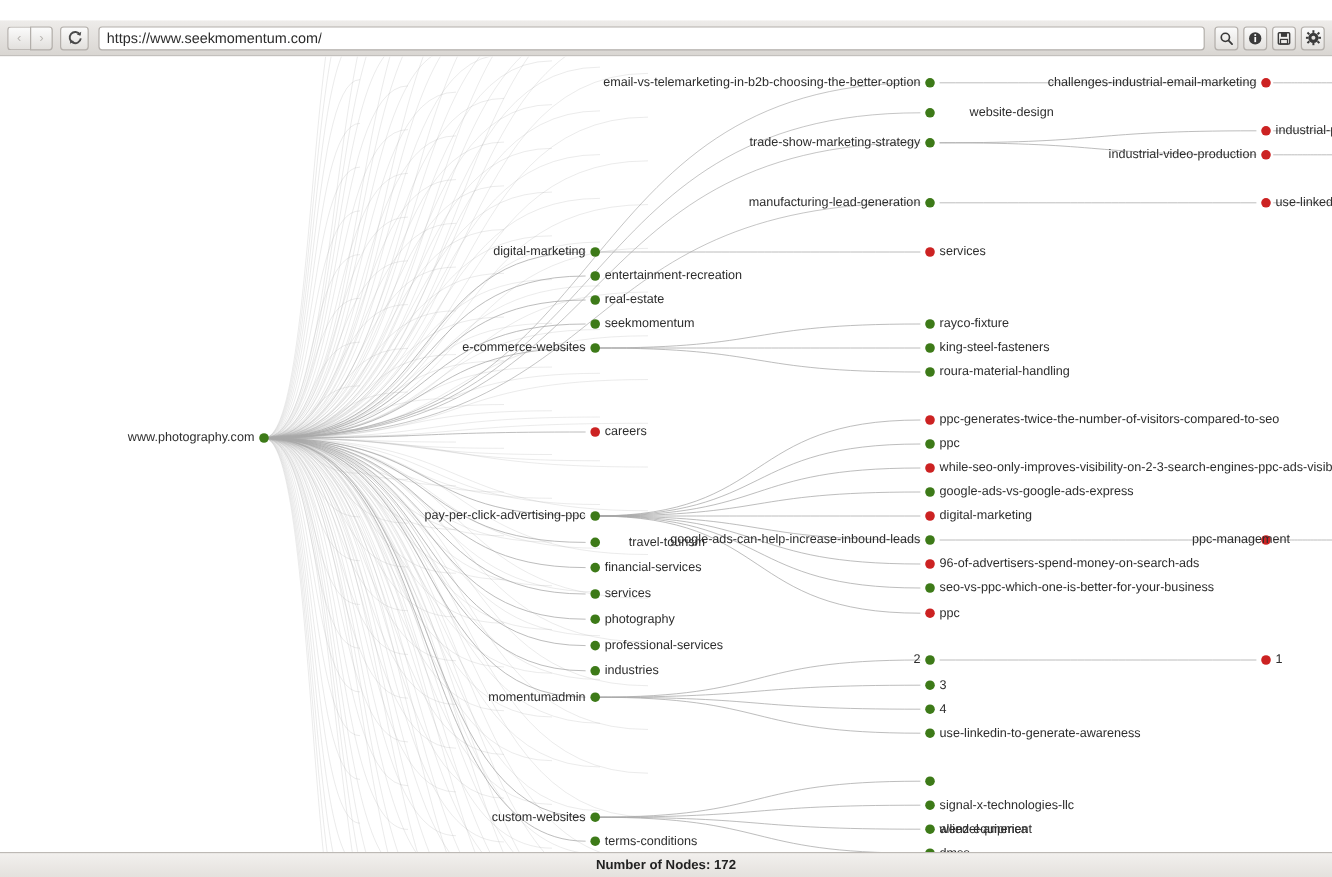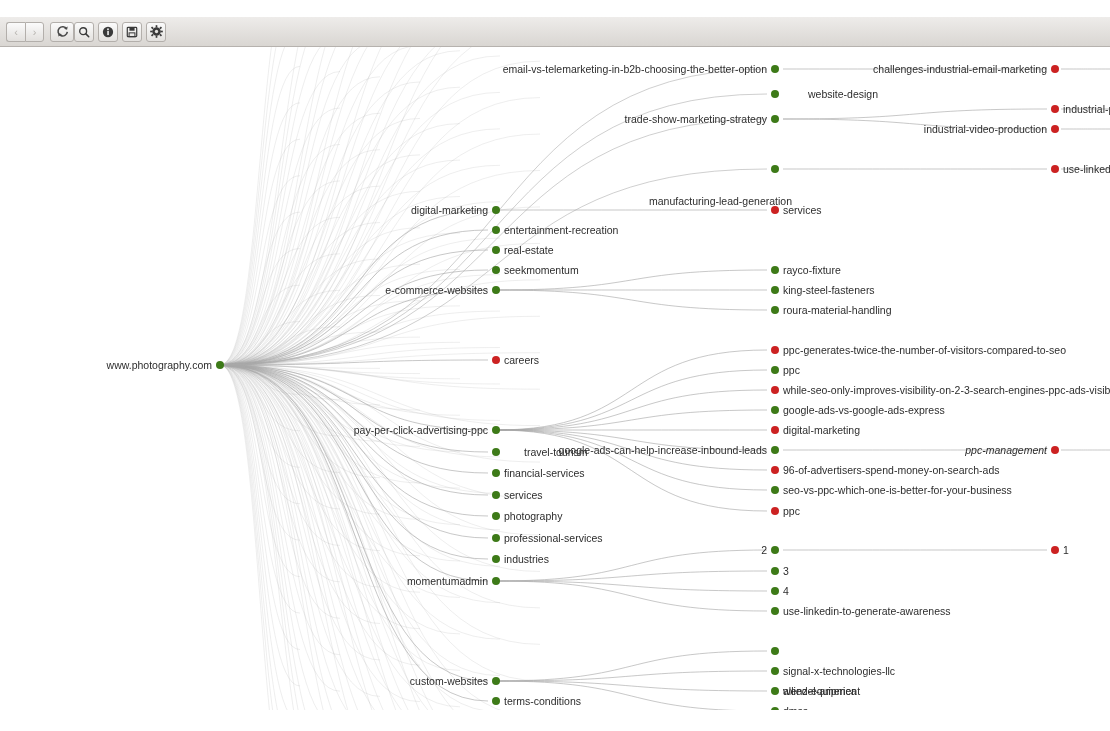--- a/index.html
+++ b/index.html
@@ -113,20 +113,23 @@
     </div>
     <div class="navbtn fwd">
       <span>›</span>
     </div>
     <div class="reloadbtn">
       <svg width="13" height="13" viewBox="0 0 14 14">
         <path d="M11.5 4.2a5 5 0 1 0 .7 3.3" fill="none" stroke="#4a4a4a" stroke-width="1.7"></path>
         <path d="M12.6 1.6 L11.9 5.1 L8.6 4.0 Z" fill="#4a4a4a"></path>
         <path d="M2.4 12.4 L3.1 8.9 L6.4 10.0 Z" fill="#4a4a4a"></path>
       </svg>
+    </div>
+    <div class="urlbar">
+      <span class="urltext" title="https://www.seekmomentum.com/">https://www.seekmomentum.com/</span>
     </div>
     <div class="toolgroup">
       <div class="toolbtn">
         <svg width="12" height="12" viewBox="0 0 14 14">
           <circle cx="6" cy="6" r="4" fill="none" stroke="#3a3a3a" stroke-width="1.6"></circle>
           <path d="M9.2 9.2 L12.5 12.5" stroke="#3a3a3a" stroke-width="1.8" stroke-linecap="round"></path>
         </svg>
       </div>
       <div class="toolbtn">
         <svg width="12" height="12" viewBox="0 0 14 14">
@@ -395,21 +398,21 @@
         <div class="node-label r" style="left: 1047px; top: 22px;">challenges-industrial-email-marketing</div>
         <div class="node-dot" style="left: 775px; top: 47px; background: rgb(61, 122, 24);"></div>
         <div class="node-label l" style="left: 783px; top: 47px; margin-left: 25px;">website-design</div>
         <div class="node-dot" style="left: 775px; top: 72px; background: rgb(61, 122, 24);"></div>
         <div class="node-label r" style="left: 767px; top: 72px;">trade-show-marketing-strategy</div>
         <div class="node-dot" style="left: 1055px; top: 62px; background: rgb(204, 34, 34);"></div>
         <div class="node-label l" style="left: 1063px; top: 62px;">industrial-p</div>
         <div class="node-dot" style="left: 1055px; top: 82px; background: rgb(204, 34, 34);"></div>
         <div class="node-label r" style="left: 1047px; top: 82px;">industrial-video-production</div>
         <div class="node-dot" style="left: 775px; top: 122px; background: rgb(61, 122, 24);"></div>
-        <div class="node-label r" style="left: 792px; top: 122px; margin-top: 32px;">manufacturing-lead-generation</div>
+        <div class="node-label r" style="left: 767px; top: 122px;">manufacturing-lead-generation</div>
         <div class="node-dot" style="left: 1055px; top: 122px; background: rgb(204, 34, 34);"></div>
         <div class="node-label l" style="left: 1063px; top: 122px;">use-linkedir</div>
         <div class="node-dot" style="left: 496px; top: 163px; background: rgb(61, 122, 24);"></div>
         <div class="node-label r" style="left: 488px; top: 163px;">digital-marketing</div>
         <div class="node-dot" style="left: 775px; top: 163px; background: rgb(204, 34, 34);"></div>
         <div class="node-label l" style="left: 783px; top: 163px;">services</div>
         <div class="node-dot" style="left: 496px; top: 183px; background: rgb(61, 122, 24);"></div>
         <div class="node-label l" style="left: 504px; top: 183px; text-align: center;">entertainment-recreation</div>
         <div class="node-dot" style="left: 496px; top: 203px; background: rgb(61, 122, 24);"></div>
         <div class="node-label l" style="left: 504px; top: 203px;">real-estate</div>
@@ -435,21 +438,21 @@
         <div class="node-label l" style="left: 783px; top: 363px;">google-ads-vs-google-ads-express</div>
         <div class="node-dot" style="left: 775px; top: 383px; background: rgb(204, 34, 34);"></div>
         <div class="node-label l" style="left: 783px; top: 383px;">digital-marketing</div>
         <div class="node-dot" style="left: 496px; top: 383px; background: rgb(61, 122, 24);"></div>
         <div class="node-label r" style="left: 488px; top: 383px;">pay-per-click-advertising-ppc</div>
         <div class="node-dot" style="left: 496px; top: 405px; background: rgb(61, 122, 24);"></div>
         <div class="node-label l" style="left: 504px; top: 405px; padding-left: 20px;">travel-tourism</div>
         <div class="node-dot" style="left: 775px; top: 403px; background: rgb(61, 122, 24);"></div>
         <div class="node-label r" style="left: 767px; top: 403px;">google-ads-can-help-increase-inbound-leads</div>
         <div class="node-dot" style="left: 1055px; top: 403px; background: rgb(204, 34, 34);"></div>
-        <div class="node-label r" style="left: 1047px; top: 403px; font-style: italic;">ppc-management</div>
+        <div class="node-label r" style="left: 1075px; top: 403px;">ppc-management</div>
         <div class="node-dot" style="left: 496px; top: 426px; background: rgb(61, 122, 24);"></div>
         <div class="node-label l" style="left: 504px; top: 426px;">financial-services</div>
         <div class="node-dot" style="left: 775px; top: 423px; background: rgb(204, 34, 34);"></div>
         <div class="node-label l" style="left: 783px; top: 423px;">96-of-advertisers-spend-money-on-search-ads</div>
         <div class="node-dot" style="left: 496px; top: 448px; background: rgb(61, 122, 24);"></div>
         <div class="node-label l" style="left: 504px; top: 448px;">services</div>
         <div class="node-dot" style="left: 775px; top: 443px; background: rgb(61, 122, 24);"></div>
         <div class="node-label l" style="left: 783px; top: 443px;">seo-vs-ppc-which-one-is-better-for-your-business</div>
         <div class="node-dot" style="left: 496px; top: 469px; background: rgb(61, 122, 24);"></div>
         <div class="node-label l" style="left: 504px; top: 469px;">photography</div>
@@ -479,13 +482,16 @@
         <div class="node-label r" style="left: 488px; top: 634px;">custom-websites</div>
         <div class="node-dot" style="left: 775px; top: 644px; background: rgb(61, 122, 24);"></div>
         <div class="node-label l" style="left: 783px; top: 644px;">allied-equipment</div>
         <div class="node-dot" style="left: 496px; top: 654px; background: rgb(61, 122, 24);"></div>
         <div class="node-label l" style="left: 504px; top: 654px;">terms-conditions</div>
         <div class="node-dot" style="left: 775px; top: 664px; background: rgb(61, 122, 24);"></div>
         <div class="node-label l" style="left: 783px; top: 664px;">dmss</div>
       </div>
   </div>
 
+  <div class="statusbar">
+    <span class="status-text">Number of Nodes: 172</span>
+  </div>
 </div>
 
 </body></html>

